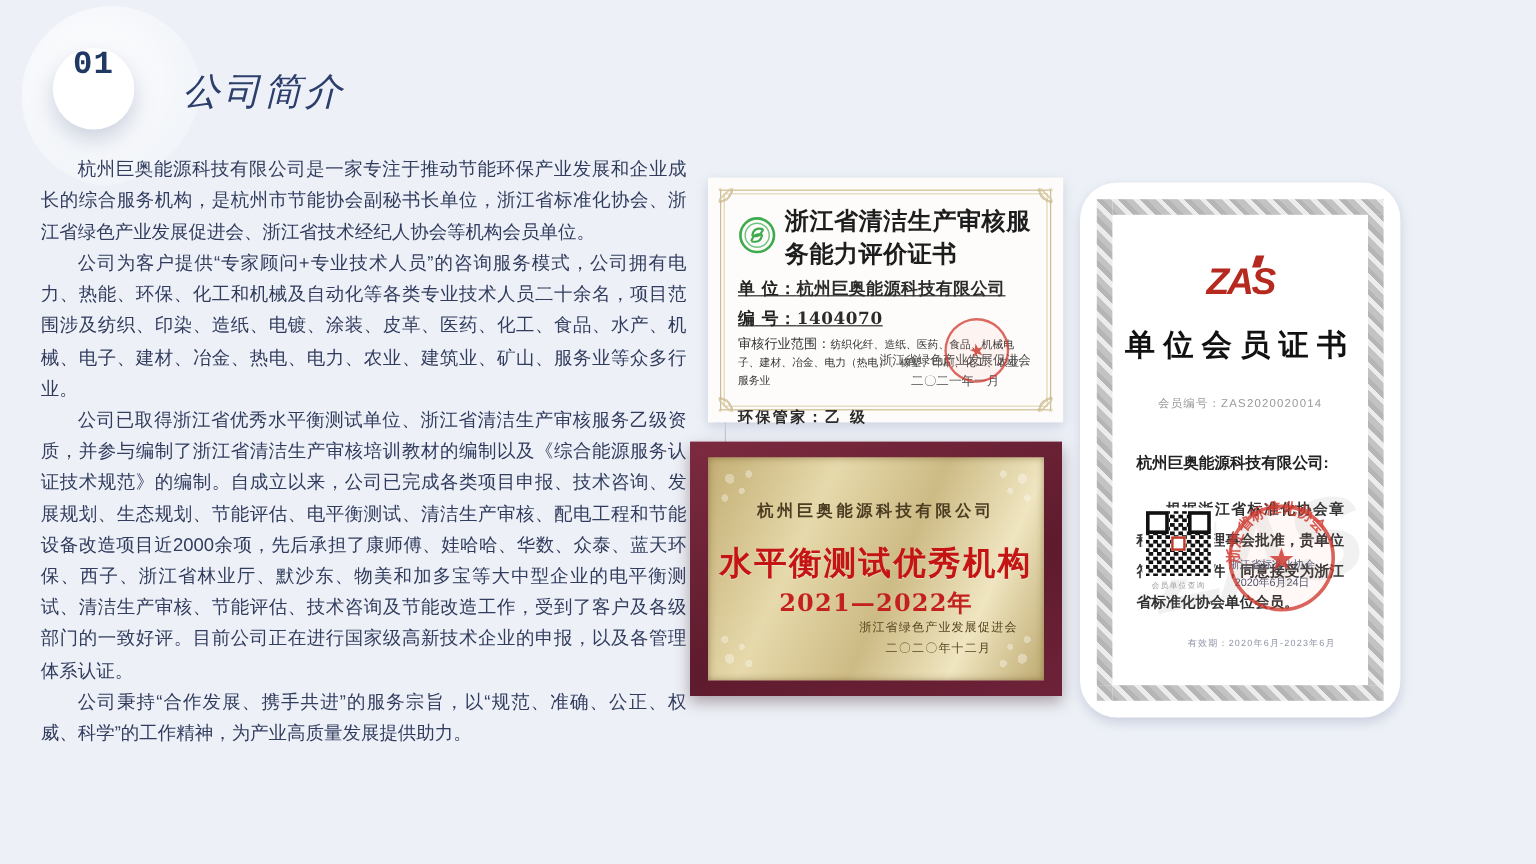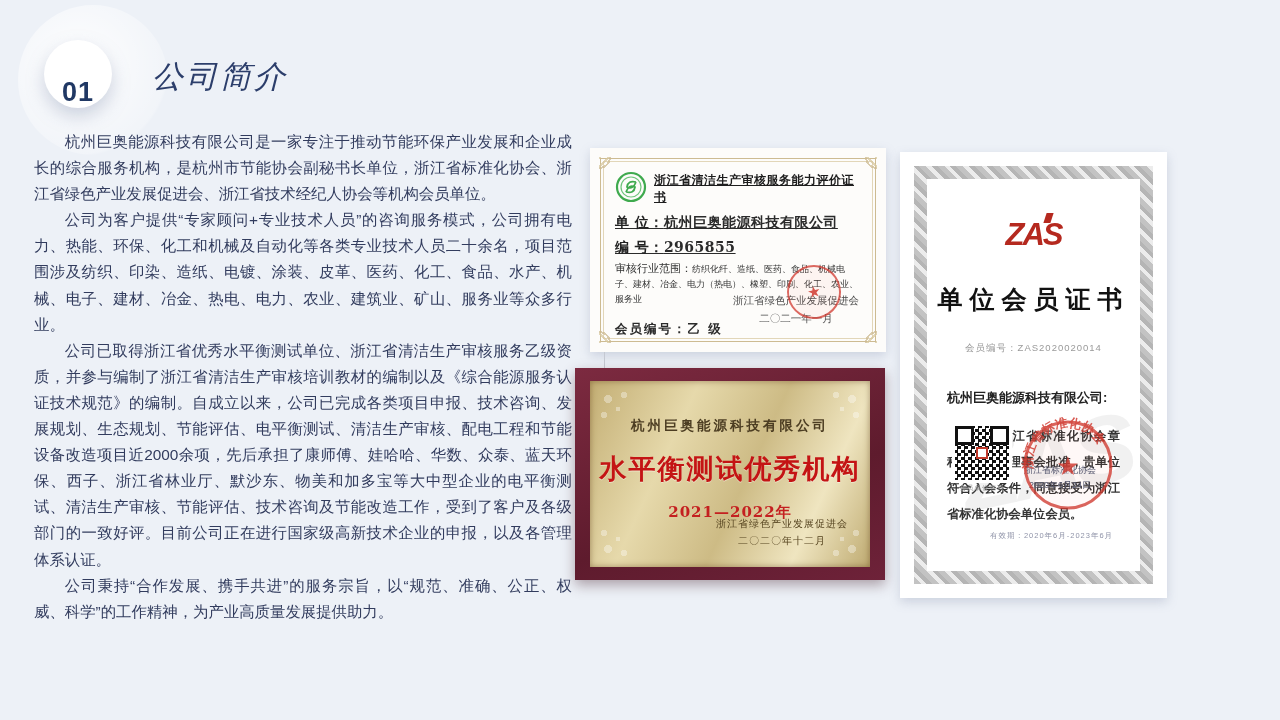--- a/index.html
+++ b/index.html
@@ -13,22 +13,22 @@
   
   .deco-circle {
     position:absolute; left:18px; top:5px; width:150px; height:150px;
     border-radius:50%;
     background:radial-gradient(circle at 40% 40%, rgba(255,255,255,.95), rgba(255,255,255,.25) 70%, rgba(255,255,255,0) 72%);
   }
   .num-badge {
     position:absolute; left:44px; top:40px; width:68px; height:68px;
     border-radius:50%; background:#fff;
     box-shadow:0 8px 18px rgba(120,135,170,.35);
-    display:flex; align-items:flex-end; justify-content:center;
-    font-size:27px; font-weight:bold; color:#203864; letter-spacing:1px;
+    display:flex; align-items:flex-start; justify-content:center;
+    font-size:27px; font-weight:bold; color:#203864; letter-spacing:1px;font-family:Liberation Mono, monospace;
   }
   .page-title {
     position:absolute; left:152px; top:56px;
     font-size:31px; color:#2c3e6b; font-weight:500; letter-spacing:3px;font-style:italic;
   }
   
   .intro {
     position:absolute; left:34px; top:129px; width:538px;
     font-size:15.4px; line-height:26.1px; color:#323c5e;
     text-align:justify;
@@ -50,21 +50,21 @@
     background:
       radial-gradient(circle at 0 0, transparent 10px, #cdbb92 10px 12px, transparent 12px),
       linear-gradient(135deg, #d8c9a0 0 2px, transparent 2px 6px, #d8c9a0 6px 8px, transparent 8px);
   }
   .corner.tl{ left:-2px; top:-2px; }
   .corner.tr{ right:-2px; top:-2px; transform:rotate(90deg); }
   .corner.br{ right:-2px; bottom:-2px; transform:rotate(180deg); }
   .corner.bl{ left:-2px; bottom:-2px; transform:rotate(270deg); }
   .cert1-head { display:flex; align-items:center; gap:7px; margin-top:4px; }
   .cp-logo { flex:0 0 auto; }
-  .cert1-title { font-size:12px; font-weight:bold; color:#1d1d1d; letter-spacing:.5px;text-decoration:underline; }
+  .cert1-title { font-size:20px; font-weight:bold; color:#1d1d1d; letter-spacing:.5px; }
   .cert1-line { font-size:14px; margin-top:7px; letter-spacing:.5px;text-decoration:underline; }
   .cert1-line .lbl { font-weight:bold; color:#222; }
   .cert1-line .val { font-weight:bold; }
   .cert1-row { display:flex; justify-content:space-between; padding-right:26px; }
   .cert1-scope { font-size:9px; line-height:15px; margin-top:4px; color:#333; }
   .cert1-grade { font-size:12.5px; font-weight:bold; margin-top:14px; letter-spacing:2px; }
   .cert1-issuer {
     position:absolute; right:16px; bottom:14px; text-align:center;
     font-size:10.5px; line-height:18px; color:#4a4a4a;
   }
@@ -83,52 +83,53 @@
     padding:13px 15px;
   }
   .plaque-brass {
     width:100%; height:100%; position:relative;
     background:linear-gradient(115deg,#c3ae74 0%,#e6d9ab 30%,#cdbb85 55%,#efe5c0 78%,#bfab72 100%);
     box-shadow:inset 0 0 6px rgba(90,60,20,.5);
     text-align:center; font-family:"DejaVu Serif", serif;
   }
   .plaque-company { padding-top:36px; font-size:13.5px; font-weight:bold; color:#4c3d22; letter-spacing:3px; }
   .plaque-award { margin-top:16px; font-size:27px; font-weight:bold; color:#c41414; letter-spacing:2px; text-shadow:0 1px 0 rgba(255,255,255,.4); }
-  .plaque-period { margin-top:16px; font-size:15px; font-weight:bold; color:#c42020; letter-spacing:1px; }
+  .plaque-period { margin-top:2px; font-size:20px; font-weight:bold; color:#c42020; letter-spacing:1px; }
   .plaque-issuer {
     position:absolute; right:22px; bottom:18px; text-align:center;
     font-size:10px; line-height:17px; color:#55431f; letter-spacing:1px;
   }
   .plaque-flower { position:absolute; width:54px; height:54px; opacity:.35;
     background:radial-gradient(circle 4px at 12px 12px,#fff 0 4px,transparent 4px),
                radial-gradient(circle 3px at 28px 8px,#fff 0 3px,transparent 3px),
                radial-gradient(circle 3px at 8px 28px,#fff 0 3px,transparent 3px),
                radial-gradient(circle 2.5px at 22px 22px,#fff 0 2.5px,transparent 2.5px);
   }
   .plaque-flower.tl{ left:6px; top:6px; } .plaque-flower.tr{ right:6px; top:6px; transform:scaleX(-1); }
   .plaque-flower.bl{ left:6px; bottom:6px; transform:scaleY(-1); } .plaque-flower.br{ right:6px; bottom:6px; transform:scale(-1); }
   
   .cert2 {
     position:absolute; left:900px; top:152px; width:267px; height:446px;
     background:#fff; box-shadow:0 4px 10px rgba(120,130,160,.28);
     padding:14px;
+    border-radius:31px;
   }
   .cert2-frame {
     width:100%; height:100%; position:relative; overflow:hidden;
     border:13px solid transparent;
     border-image:repeating-linear-gradient(45deg,#c3c3c3 0 5px,#ececec 5px 9px,#b5b5b5 9px 13px) 13;
     background:#fff; text-align:center;
   }
   .zas-logo {
     margin-top:38px; display:inline-block; position:relative;
     font-size:31px; font-weight:bold; font-style:italic;
     color:#b5291f; letter-spacing:-2px; font-family:"Liberation Sans", sans-serif;
   }
   .zas-logo .tick { position:absolute; right:10px; top:-4px; width:7px; height:10px; background:#b5291f; transform:skewX(-18deg); }
-  .cert2-title { margin-top:30px; font-size:25px; font-weight:bold; color:#111; letter-spacing:7px; }
+  .cert2-title { margin-top:18px; font-size:25px; font-weight:bold; color:#111; letter-spacing:7px; }
   .cert2-memberno { margin-top:26px; font-size:9.5px; color:#9a9a9a; letter-spacing:1px; }
   .cert2-addressee { margin-top:34px; text-align:left; padding:0 20px; font-size:13px; font-weight:bold; color:#222; }
   .cert2-body {
     margin-top:16px; text-align:justify; padding:0 20px; text-indent:2em;
     font-size:12.3px; line-height:26px; color:#333; font-weight:bold;
   }
   .zas-watermark {
     position:absolute; left:8px; bottom:54px; width:220px;
     font-size:95px; font-weight:bold; font-style:italic; letter-spacing:-6px;
     color:rgba(120,120,120,.10); transform:rotate(-12deg); pointer-events:none;
@@ -177,27 +178,27 @@
           <circle cx="16" cy="16" r="10" fill="none" stroke="#6fc47b" stroke-width="1.2"></circle>
           <path d="M21 11 q-8 -2 -9 5 q6 3 9 -5 M11 21 q8 2 9 -5 q-6 -3 -9 5" fill="none" stroke="#3faa4e" stroke-width="1.8"></path>
         </svg>
       </span>
       <span class="cert1-title">浙江省清洁生产审核服务能力评价证书</span>
     </div>
     <div class="cert1-line">
       <span class="lbl">单 位：</span><span class="val">杭州巨奥能源科技有限公司</span>
     </div>
     <div class="cert1-line cert1-row">
-      <span><span class="lbl">编 号：</span><span class="val">2965855</span></span>
+      <span><span class="lbl">编 号：</span><span class="val">1404070</span></span>
     </div>
     <div class="cert1-scope">
       <span class="lbl" style="font-size:11px">审核行业范围：</span><span>纺织化纤、造纸、医药、食品、机械电子、建材、冶金、电力（热电）、橡塑、印刷、化工、农业、服务业</span>
     </div>
     <div class="cert1-grade">
-      <span>会员编号：</span><span>乙 级</span>
+      <span>环保管家：</span><span>乙 级</span>
     </div>
     <div class="cert1-issuer">
       <div>浙江省绿色产业发展促进会</div>
       <div>二〇二一年一月</div>
     </div>
     <div class="seal-small">
       <span>★</span>
     </div>
   </div>
 </div>

